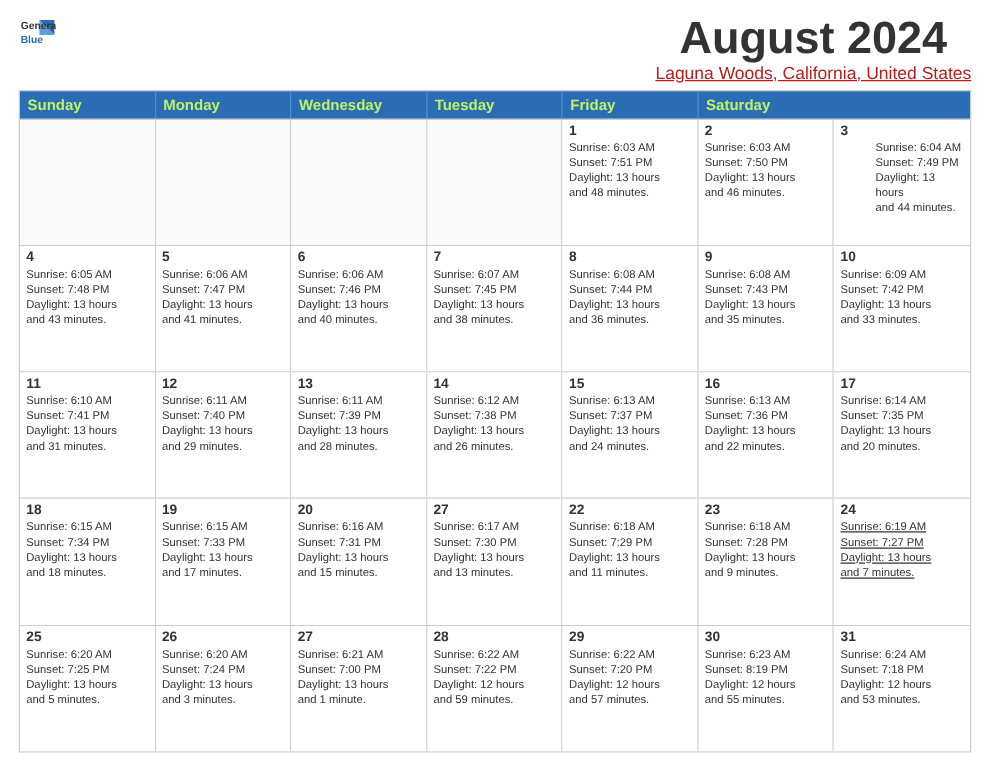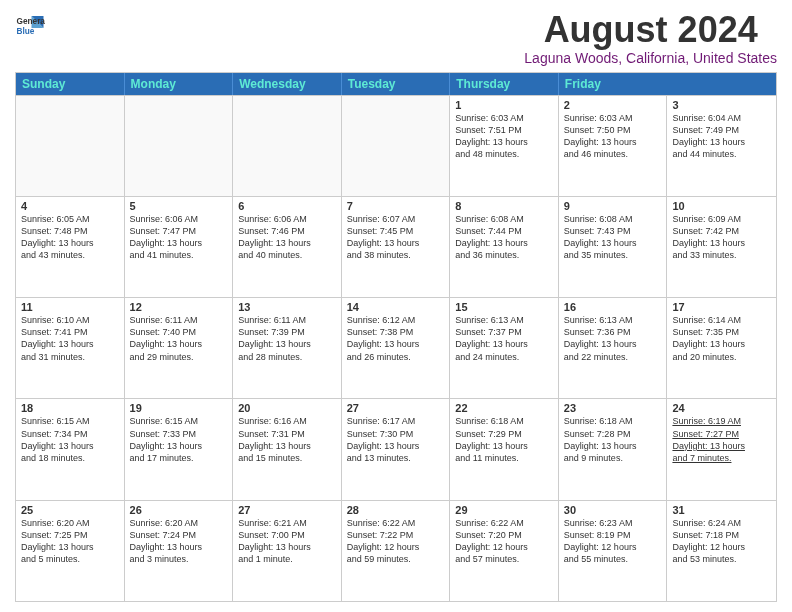--- a/index.html
+++ b/index.html
@@ -36,35 +36,36 @@
       text-align: center;
     }
     .month-title {
       font-size: 36px;
       font-weight: bold;
       color: #333;
       line-height: 1.1;
     }
     .location {
       font-size: 14px;
-      color: #701a75;
+      color: #b91c1c;
+      text-decoration: underline;
     }
     .calendar {
       flex: 1;
       display: flex;
       flex-direction: column;
       border: 1px solid #ccc;
     }
     .cal-header {
       display: grid;
       grid-template-columns: repeat(7, 1fr);
       background: #2a6db5;
     }
     .cal-header-cell {
-      color: #5eead4;
+      color: #bef264;
       font-size: 12px;
       font-weight: bold;
       padding: 4px 6px;
       text-align: left;
       border-right: 1px solid #4a8dd5;
     }
     .cal-header-cell:last-child {
       border-right: none;
     }
     .cal-body {
@@ -125,22 +126,22 @@
       <div class="location">Laguna Woods, California, United States</div>
     </div>
   </div>
 
   <div class="calendar">
     <div class="cal-header">
       <div class="cal-header-cell">Sunday</div>
       <div class="cal-header-cell">Monday</div>
       <div class="cal-header-cell">Wednesday</div>
       <div class="cal-header-cell">Tuesday</div>
-      <div class="cal-header-cell">Thursday</div>
       <div class="cal-header-cell">Friday</div>
+      <div class="cal-header-cell">Saturday</div>
     </div>
     <div class="cal-body" id="cal-body">
     <div class="cal-row">
           <div class="cal-cell empty"></div>
           <div class="cal-cell empty"></div>
           <div class="cal-cell empty"></div>
           <div class="cal-cell empty"></div>
           <div class="cal-cell">
             <span class="day-num">1</span>
             <div class="day-info" style="white-space: pre-line;">Sunrise: 6:03 AM
@@ -150,21 +151,21 @@
           </div>
           <div class="cal-cell">
             <span class="day-num">2</span>
             <div class="day-info" style="white-space: pre-line;">Sunrise: 6:03 AM
 Sunset: 7:50 PM
 Daylight: 13 hours
 and 46 minutes.</div>
           </div>
           <div class="cal-cell">
             <span class="day-num">3</span>
-            <div class="day-info" style="white-space: pre-line;">Sunrise: 6:04 AM
+            <div class="day-info" style="white-space: pre-line; margin-left: 28px;">Sunrise: 6:04 AM
 Sunset: 7:49 PM
 Daylight: 13 hours
 and 44 minutes.</div>
           </div>
         </div>
         <div class="cal-row">
           <div class="cal-cell">
             <span class="day-num">4</span>
             <div class="day-info" style="white-space: pre-line;">Sunrise: 6:05 AM
 Sunset: 7:48 PM

